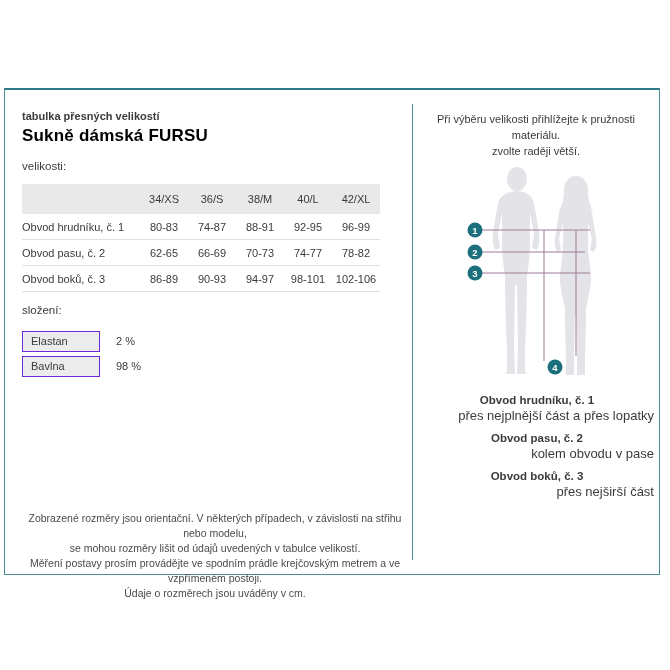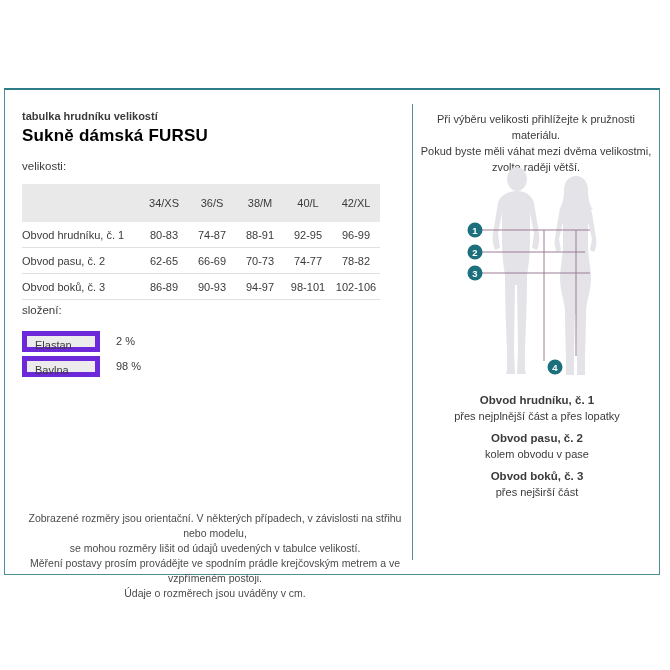--- a/index.html
+++ b/index.html
@@ -12,44 +12,44 @@
     position:absolute;left:4px;top:88px;width:654px;height:484px;background:#fff;
     border:1px solid #4f8d99;border-top:2px solid #2e7c8a;
   }
   .sep{position:absolute;left:412px;top:104px;width:1px;height:456px;background:#4f8d99;}
   .eyebrow{left:22px;top:110px;font-size:11px;font-weight:bold;}
   .title{left:22px;top:126px;font-size:17px;font-weight:bold;color:#000000;letter-spacing:.2px;}
   .seclabel{font-size:11.5px;font-weight:normal;}
   .lab-vel{left:22px;top:160px;}
   .lab-slo{left:22px;top:304px;}
   table.sizes{left:22px;top:184px;width:358px;border-collapse:collapse;table-layout:fixed;font-size:11px;}
-  table.sizes th{background:#e9e9e9;font-weight:normal;height:38px;text-align:center;padding:0;}
+  table.sizes th{background:#e9e9e9;font-weight:normal;height:30px;text-align:center;padding:0;}
   table.sizes th.rowhead{text-align:left;}
   table.sizes td{height:25px;border-bottom:1px solid #e0e0e0;text-align:center;padding:0;}
   table.sizes td.rowlabel{text-align:left;}
   table.sizes col.c-label{width:118px;}
   table.sizes col.c-val{width:48px;}
   .comp{left:22px;top:331px;font-size:11px;}
   .comp-row{display:flex;margin-bottom:4px;align-items:stretch;}
   .comp-mat{box-sizing:border-box;width:78px;height:21px;line-height:19px;padding-left:8px;
-    background:#ececec;border:5px solid #6d28d9;}
+    background:#ececec;border:1px solid #6d28d9;}
   .comp-val{line-height:21px;padding-left:16px;}
   .footnote{left:22px;top:511px;width:386px;font-size:10.5px;line-height:15px;color:#4a4a4a;text-align:center;}
   .intro{left:420px;top:111px;width:232px;text-align:center;font-size:11px;line-height:16px;}
   .measures{left:420px;top:392px;width:234px;text-align:center;}
   .m-title{font-size:11.5px;font-weight:bold;line-height:16px;}
-  .m-desc{font-size:11px;line-height:16px;margin-bottom:6px;}
+  .m-desc{font-size:13px;line-height:16px;margin-bottom:6px;text-align:right;}
 </style>
 </head>
 <body>
 
 <div class="frame"></div>
 <div class="sep"></div>
 
-<div class="abs eyebrow">tabulka hrudníku velikostí</div>
+<div class="abs eyebrow">tabulka přesných velikostí</div>
 <div class="abs title">Sukně dámská FURSU</div>
 <div class="abs seclabel lab-vel">velikosti:</div>
 
 <table class="abs sizes">
   <colgroup>
     <col class="c-label">
       <col class="c-val">
       <col class="c-val">
       <col class="c-val">
       <col class="c-val">
@@ -108,21 +108,20 @@
 
 <div class="abs footnote">
   <div>Zobrazené rozměry jsou orientační. V některých případech, v závislosti na střihu nebo modelu,</div>
   <div>se mohou rozměry lišit od údajů uvedených v tabulce velikostí.</div>
   <div>Měření postavy prosím provádějte ve spodním prádle krejčovským metrem a ve vzpřímeném postoji.</div>
   <div>Údaje o rozměrech jsou uváděny v cm.</div>
 </div>
 
 <div class="abs intro">
   <div>Při výběru velikosti přihlížejte k pružnosti materiálu.</div>
-  <div>Pokud byste měli váhat mezi dvěma velikostmi,</div>
   <div>zvolte raději větší.</div>
 </div>
 
 <svg class="abs" style="left:428px;top:162px;" width="224" height="224" viewBox="0 0 224 224">
 
   <g fill="#e4e4e8">
     <g transform="translate(59,5)">
       <ellipse cx="30" cy="12" rx="10" ry="12"></ellipse>
       <path d="M30,24 C38,24 45,28 47,36 L52,66 C53,73 52,78 50,83 L45,81 L47,67 L43,46
                L43,72 C43,86 42,97 40,108 C40,132 39,162 38,182 L38,203 L39,207 L30,207

